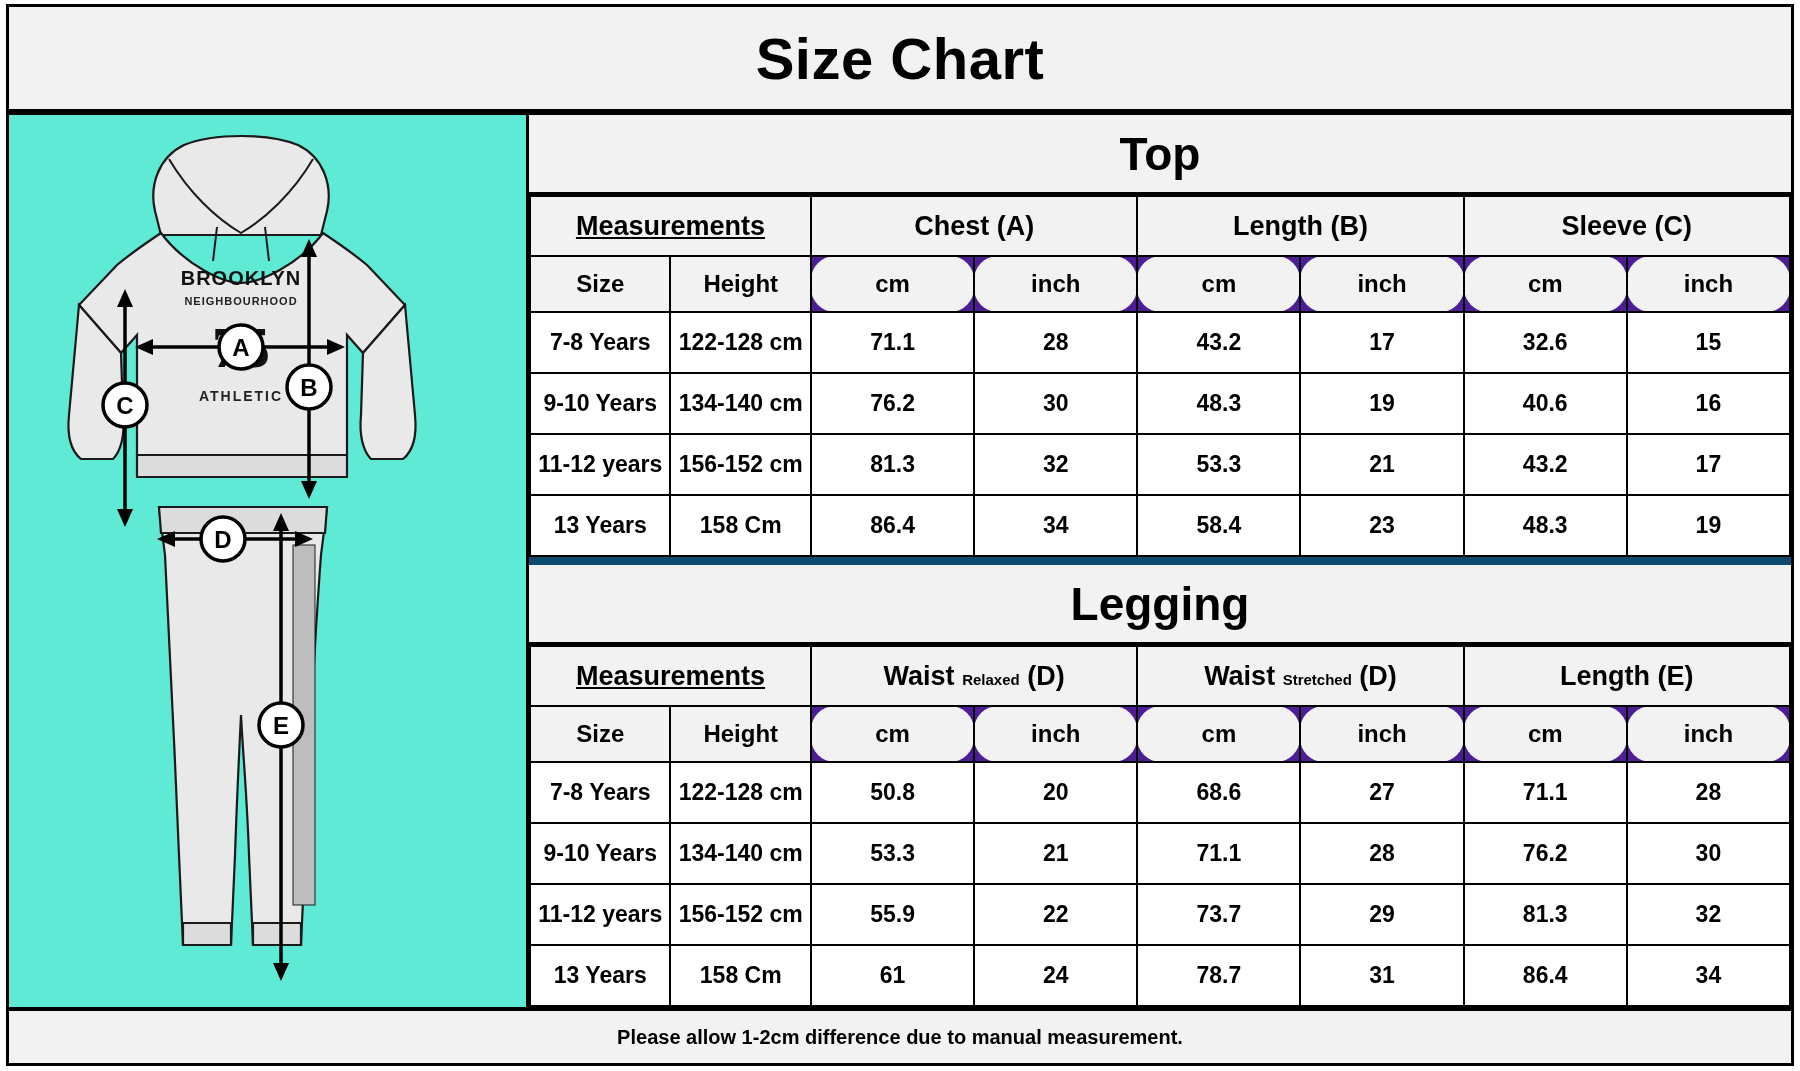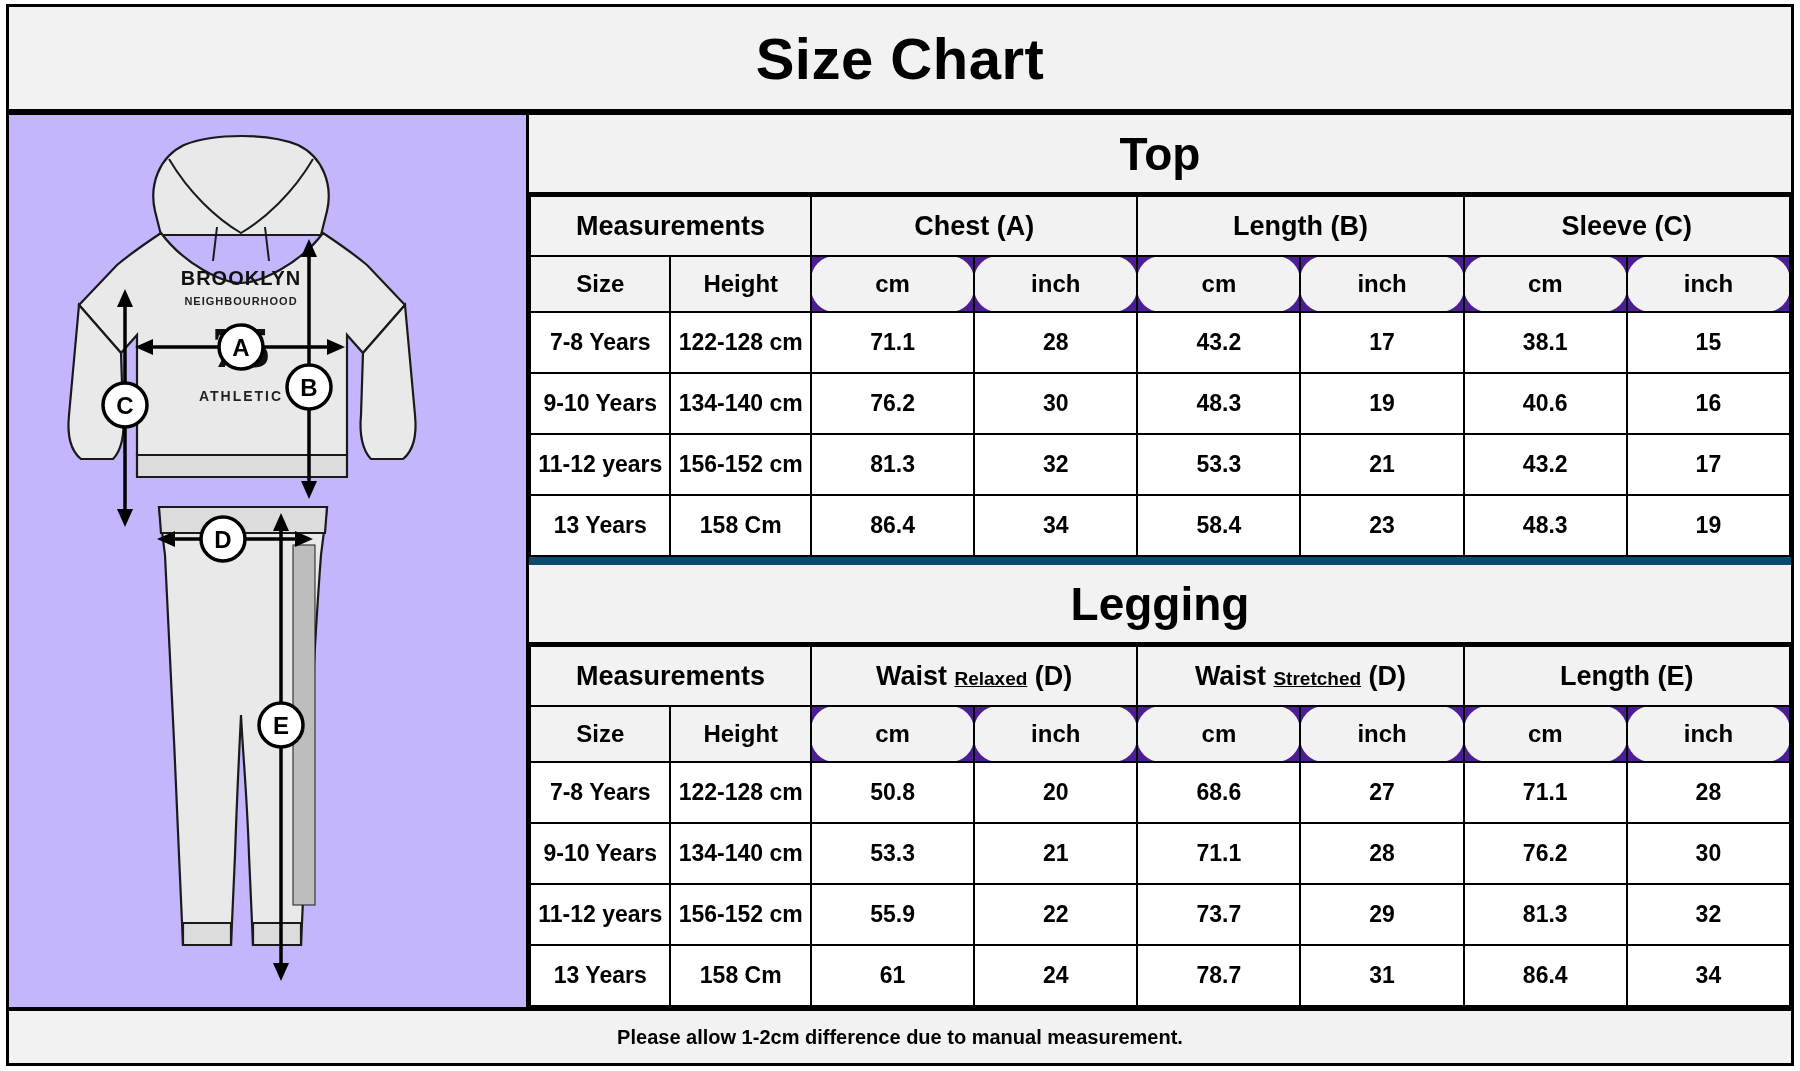--- a/index.html
+++ b/index.html
@@ -54,21 +54,21 @@
     border: 3px solid #000;
     display: flex;
     background: #ffffff;
   }
 
   .illustration {
     width: 520px;
     box-sizing: border-box;
     border-right: 3px solid #000;
     position: relative;
-    background: #c4b5fd;
+    background: #5eead4;
     overflow: hidden;
   }
 
   .tables {
     flex: 1;
     display: flex;
     flex-direction: column;
     background: #4c1d95;
   }
 
@@ -121,29 +121,28 @@
     font-size: 27px;
   }
   table.size-table thead tr.sub td {
     font-size: 24px;
     background: #f2f2f2;
     height: 54px;
   }
   table.size-table tbody td {
     height: 59px;
   }
-  .col-meas { width: 22.3%; }
+  .col-meas { width: 22.3%; text-decoration: underline; }
   .col-size { width: 11.1%; margin-top: 14px; }
   .col-height { width: 11.2%; }
   .col-val { width: 11.1%; border-radius: 24px; }
 
   .hdr-sub-small {
-    font-size: 19px;
-    font-weight: bold;
-    text-decoration: underline;
+    font-size: 15px;
+    font-weight: bold;
   }
 
   
   .illu-svg { position: absolute; left: 0; top: 0; }
 </style>
 </head>
 <body>
 
 <div class="sheet">
 
@@ -261,21 +260,21 @@
           </tr>
         </thead>
         <tbody>
           <tr>
             <td>7-8 Years</td>
             <td>122-128 cm</td>
             <td>71.1</td>
             <td>28</td>
             <td>43.2</td>
             <td>17</td>
-            <td>38.1</td>
+            <td>32.6</td>
             <td>15</td>
           </tr>
           <tr>
             <td>9-10 Years</td>
             <td>134-140 cm</td>
             <td>76.2</td>
             <td>30</td>
             <td>48.3</td>
             <td>19</td>
             <td>40.6</td>

